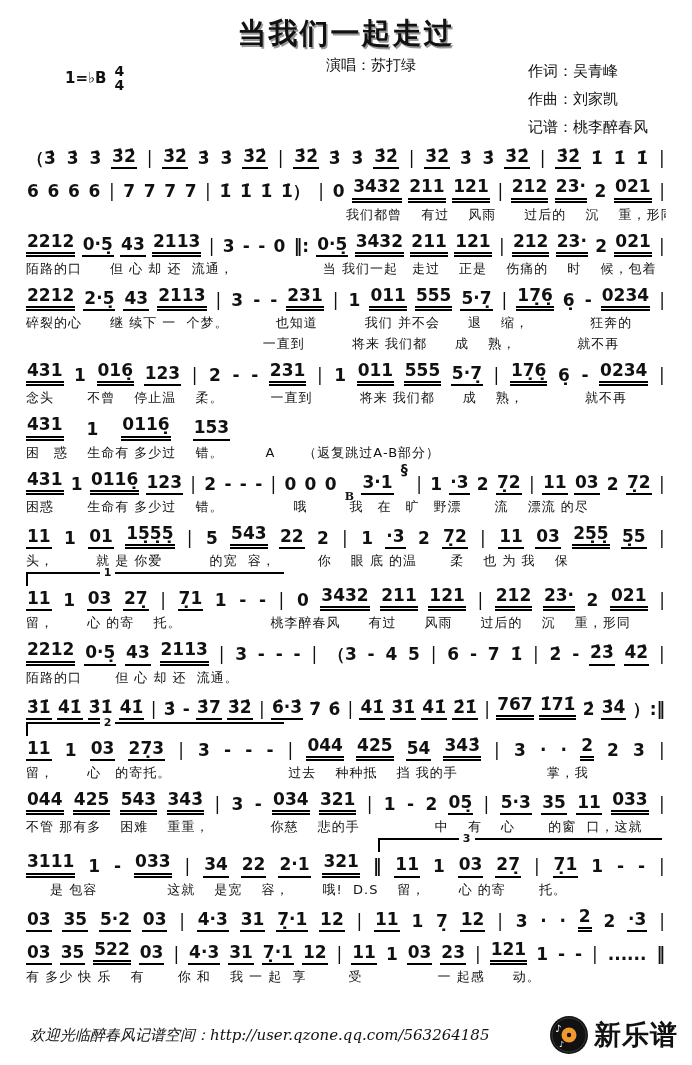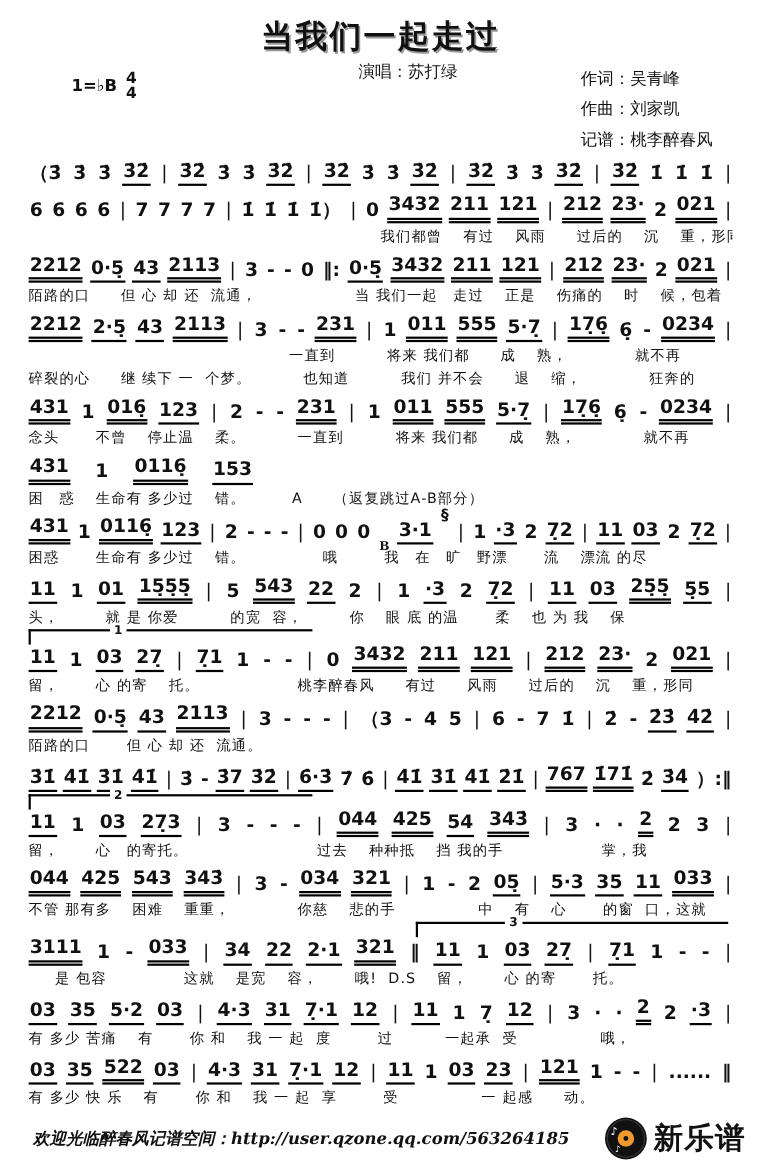--- a/index.html
+++ b/index.html
@@ -45,21 +45,21 @@
   }
   .volta .vnum{
     position:absolute;left:28%;top:-8px;background:#fff;padding:0 4px;
     font-size:11px;font-weight:bold;
   }
   
   .footer{
     position:absolute;left:0;right:0;bottom:6px;height:48px;
     display:flex;justify-content:space-between;align-items:center;padding:0 14px 0 30px;
   }
-  .welcome{font-style:italic;font-size:15px;font-family:"DejaVu Serif","Liberation Serif",serif;font-weight:bold;}
+  .welcome{font-style:italic;font-size:15px;font-family:"DejaVu Serif","Liberation Serif",serif;}
   .logo{display:flex;align-items:center;gap:5px;}
   .logo-text{font-size:27px;font-weight:bold;letter-spacing:1px;}
 </style>
 </head>
 <body>
 
 <div class="page">
 
   <div class="title">当我们一起走过</div>
 
@@ -180,22 +180,22 @@
           <span class="tok u2">011</span>
           <span class="tok u2">555</span>
           <span class="tok u1">5·7̣</span>
           <span class="tok bar">|</span>
           <span class="tok u2">17̣6̣</span>
           <span class="tok">6̣</span>
           <span class="tok">-</span>
           <span class="tok u2">0234</span>
           <span class="tok bar">|</span>
         </div>
+        <div class="lyrics" style="padding-left: 0%;">碎裂的心　　继 续下 一  个梦。　　　 也知道　　　 我们 并不会　　退　 缩，　　　　 狂奔的</div>
         <div class="lyrics" style="padding-left: 37%;">一直到　　　 将来 我们都　　成　 熟，　　　　 就不再</div>
-        <div class="lyrics" style="padding-left: 0%;">碎裂的心　　继 续下 一  个梦。　　　 也知道　　　 我们 并不会　　退　 缩，　　　　 狂奔的</div>
       </div>
       <div class="system">
         <div class="notes-row">
           <span class="tok u2">431</span>
           <span class="tok">1</span>
           <span class="tok u2">016̣</span>
           <span class="tok u1">123</span>
           <span class="tok bar">|</span>
           <span class="tok">2</span>
           <span class="tok">-</span>
@@ -468,21 +468,20 @@
           <span class="tok u1">12</span>
           <span class="tok bar">|</span>
           <span class="tok">3</span>
           <span class="tok">·</span>
           <span class="tok">·</span>
           <span class="tok u2">2</span>
           <span class="tok">2</span>
           <span class="tok u1">·3</span>
           <span class="tok bar">|</span>
         </div>
-        <div class="lyrics" style="padding-left: 0%;">有 多少 苦痛　 有　　 你 和　 我 一 起  度　　　过　　　 一起承  受　　　　　 哦，</div>
       </div>
       <div class="system">
         <div class="notes-row">
           <span class="tok u1">03</span>
           <span class="tok u1">35</span>
           <span class="tok u2">522</span>
           <span class="tok u1">03</span>
           <span class="tok bar">|</span>
           <span class="tok u1">4·3</span>
           <span class="tok u1">31</span>

